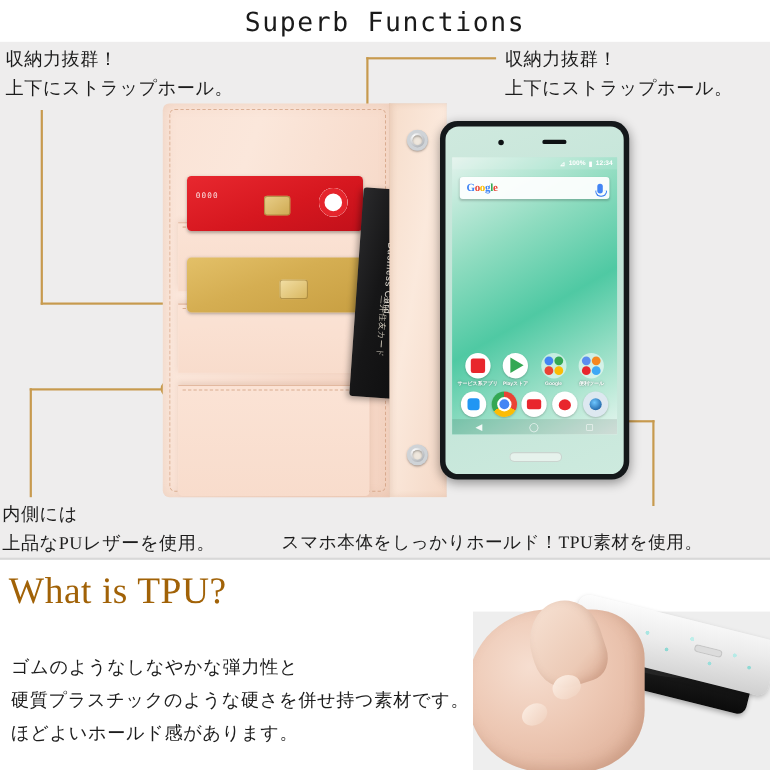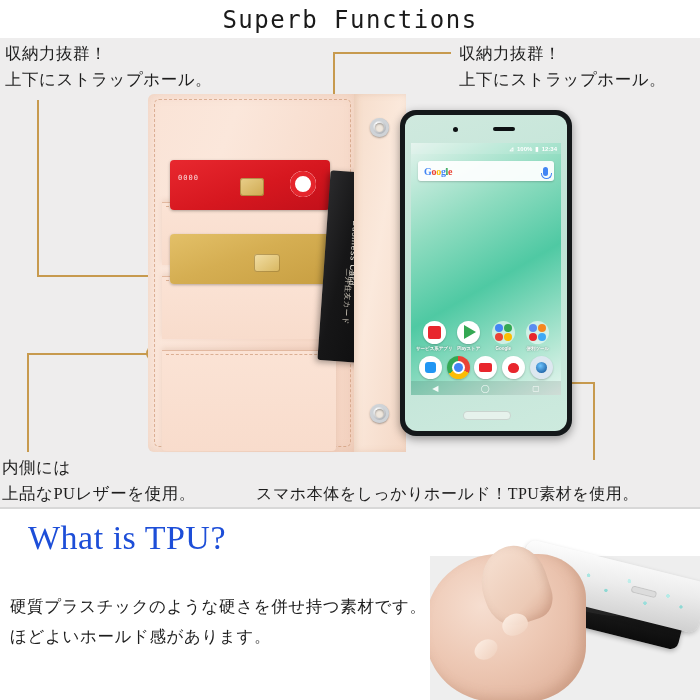--- a/index.html
+++ b/index.html
@@ -184,21 +184,21 @@
     background:linear-gradient(90deg,#d8bb94,#c9a573 40%,#b4422f 60%,#c9a573 80%,#d8bb94);
     opacity:.9;z-index:-1;
   }
 
   
   #divider{position:absolute;left:0;top:507px;width:700px;height:2px;background:#d8d8d8;}
   #bottom-section{position:absolute;left:0;top:509px;width:700px;height:191px;background:#fff;}
   #tpu-heading{
     position:absolute;left:8px;top:9px;
     font-family:"Liberation Serif","DejaVu Serif",serif;
-    font-size:34px;color:#1d4ed8;letter-spacing:.5px;line-height:40px;margin-left:20px;
+    font-size:34px;color:#a16207;letter-spacing:.5px;line-height:40px;
   }
   #tpu-sub{
     position:absolute;left:12px;top:55px;font-size:16px;color:#1d1d1d;letter-spacing:.5px;
   }
   #tpu-body{
     position:absolute;left:10px;top:83px;width:420px;
     font-size:16.5px;color:#1d1d1d;line-height:30px;letter-spacing:.6px;
   }
   #tpu-body div{white-space:nowrap;}
 
@@ -403,20 +403,21 @@
       </div>
 
     </div>
   </div>
 
   <div id="divider"></div>
 
   <div id="bottom-section">
     <div id="tpu-heading">What is TPU?</div>
     <div id="tpu-body">
+      <div>ゴムのようなしなやかな弾力性と</div>
       <div>硬質プラスチックのような硬さを併せ持つ素材です。</div>
       <div>ほどよいホールド感があります。</div>
     </div>
 
     <div id="photo">
       <div id="photo-bg"></div>
       <div id="ph-case">
         <div class="flexbend"></div>
       </div>
       <div id="ph-phone">

